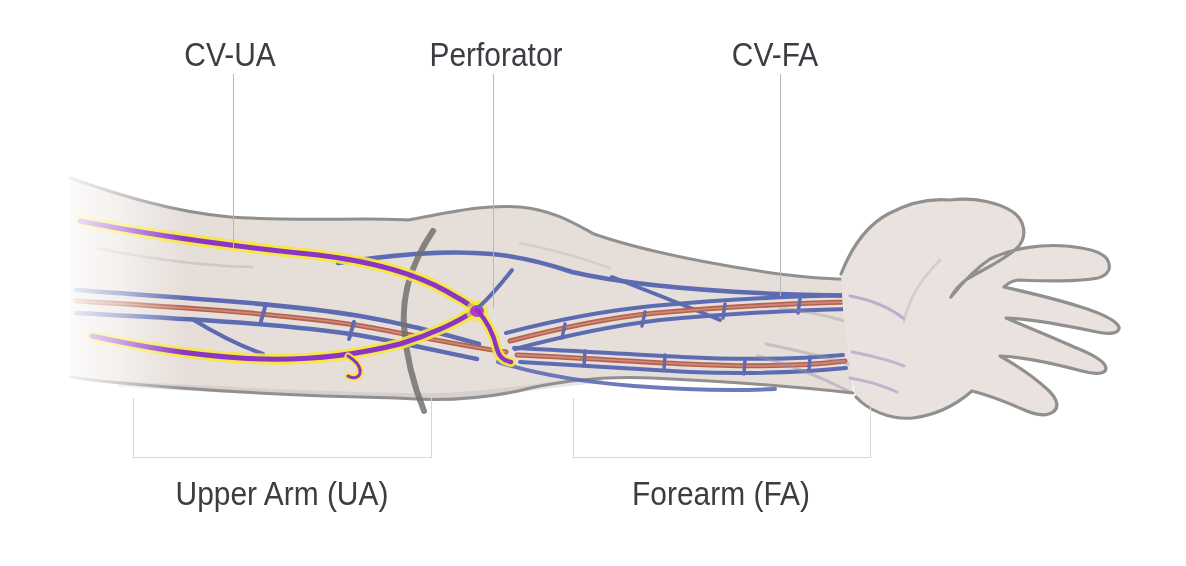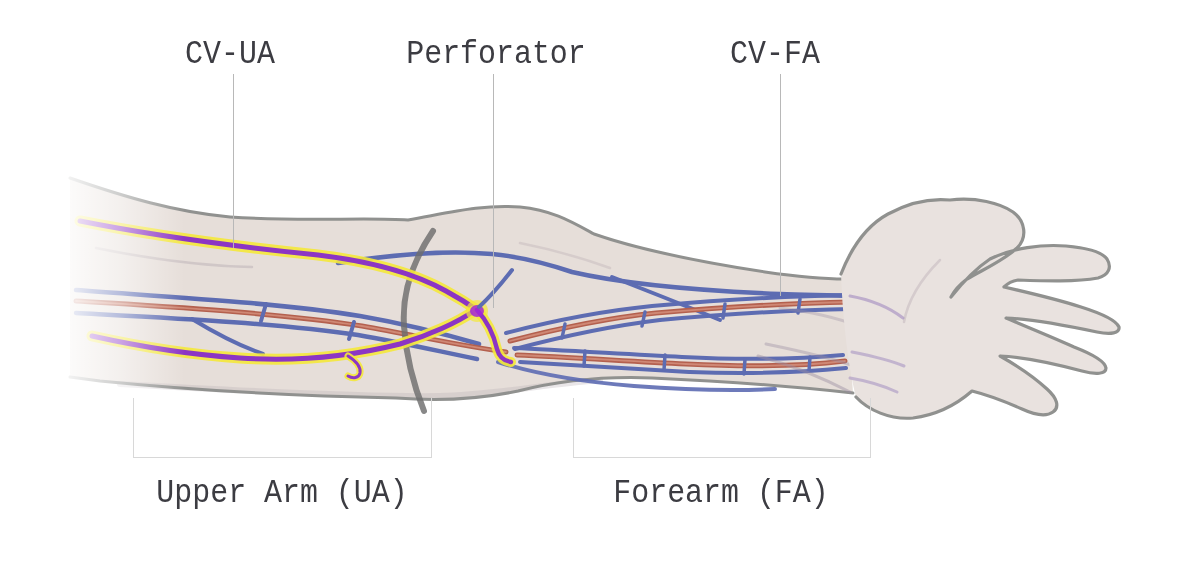--- a/index.html
+++ b/index.html
@@ -1,21 +1,21 @@
 <!DOCTYPE html>
 <html style="--background: #ffffff; --skin: #e6ded9; --skin-hand: #e9e2df; --outline-gray: #90918f; --vein-blue: #5d6cb2; --vein-purple: #8c35c4; --junction-purple: #a326d8; --highlight-yellow: #f4e83a; --artery-red: #b4604e; --artery-core: #cf8875; --marker-gray: #6e6e6e; --contour-gray: #b6abb2; --tendon-gray: #9b8fa2; --label-text: #3c3c42; --leader-line: #b8b8b8; --bracket-line: #d8d8d8;"><head>
 <meta charset="utf-8">
 <style>
   html,body{margin:0;padding:0;background:#fff;}
   .stage{
     position:relative;
     width:1186px;height:566px;
     background:var(--background,#fff);
     overflow:hidden;
-    font-family:Liberation Mono, monospace;
+    font-family:Liberation Sans, sans-serif;
   }
   .stage svg{position:absolute;left:0;top:0;}
 
   
   .arm-fill{fill:var(--skin,#e6ded9);}
   .hand-fill{fill:var(--skin-hand,#e9e2df);}
   .outline{stroke:var(--outline-gray,#90918f);stroke-width:3;fill:none;stroke-linecap:round;}
   .outline-hand{stroke:var(--outline-gray,#90918f);stroke-width:3.2;fill:none;stroke-linecap:round;stroke-linejoin:round;}
   .v-blue{stroke:var(--vein-blue,#5d6cb2);fill:none;stroke-linecap:round;}
   .v-red{stroke:var(--artery-red,#b4604e);fill:none;stroke-linecap:round;}

